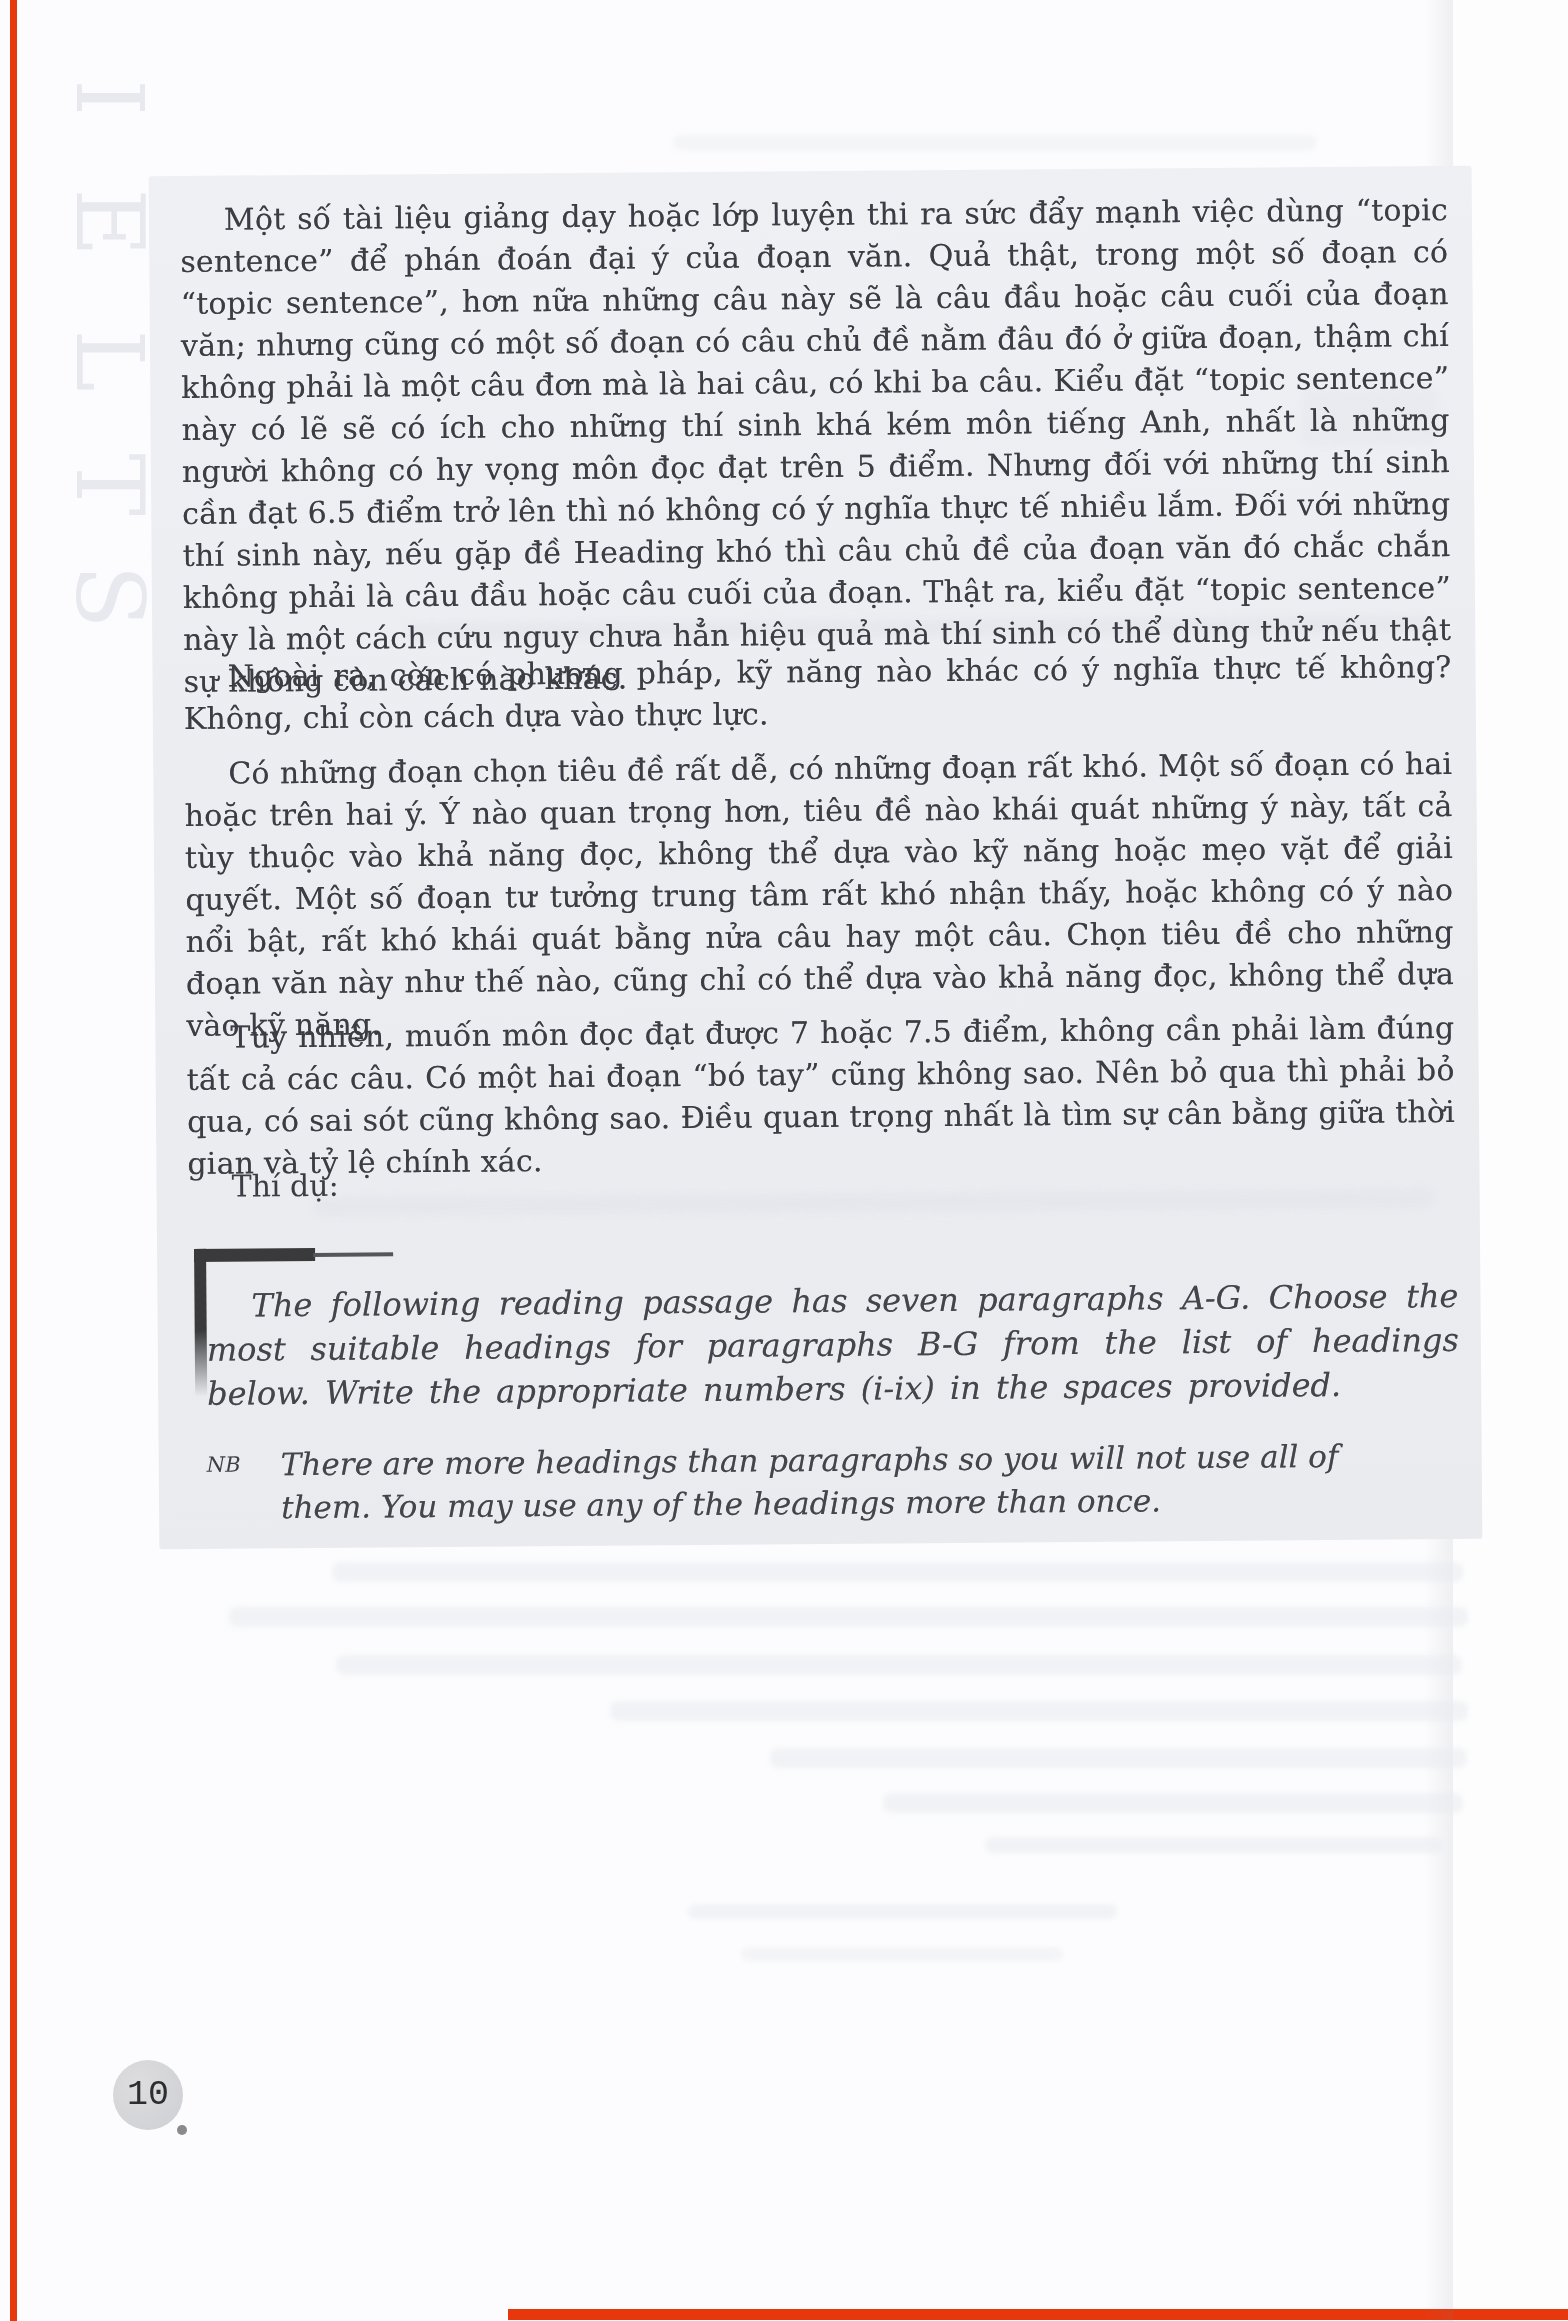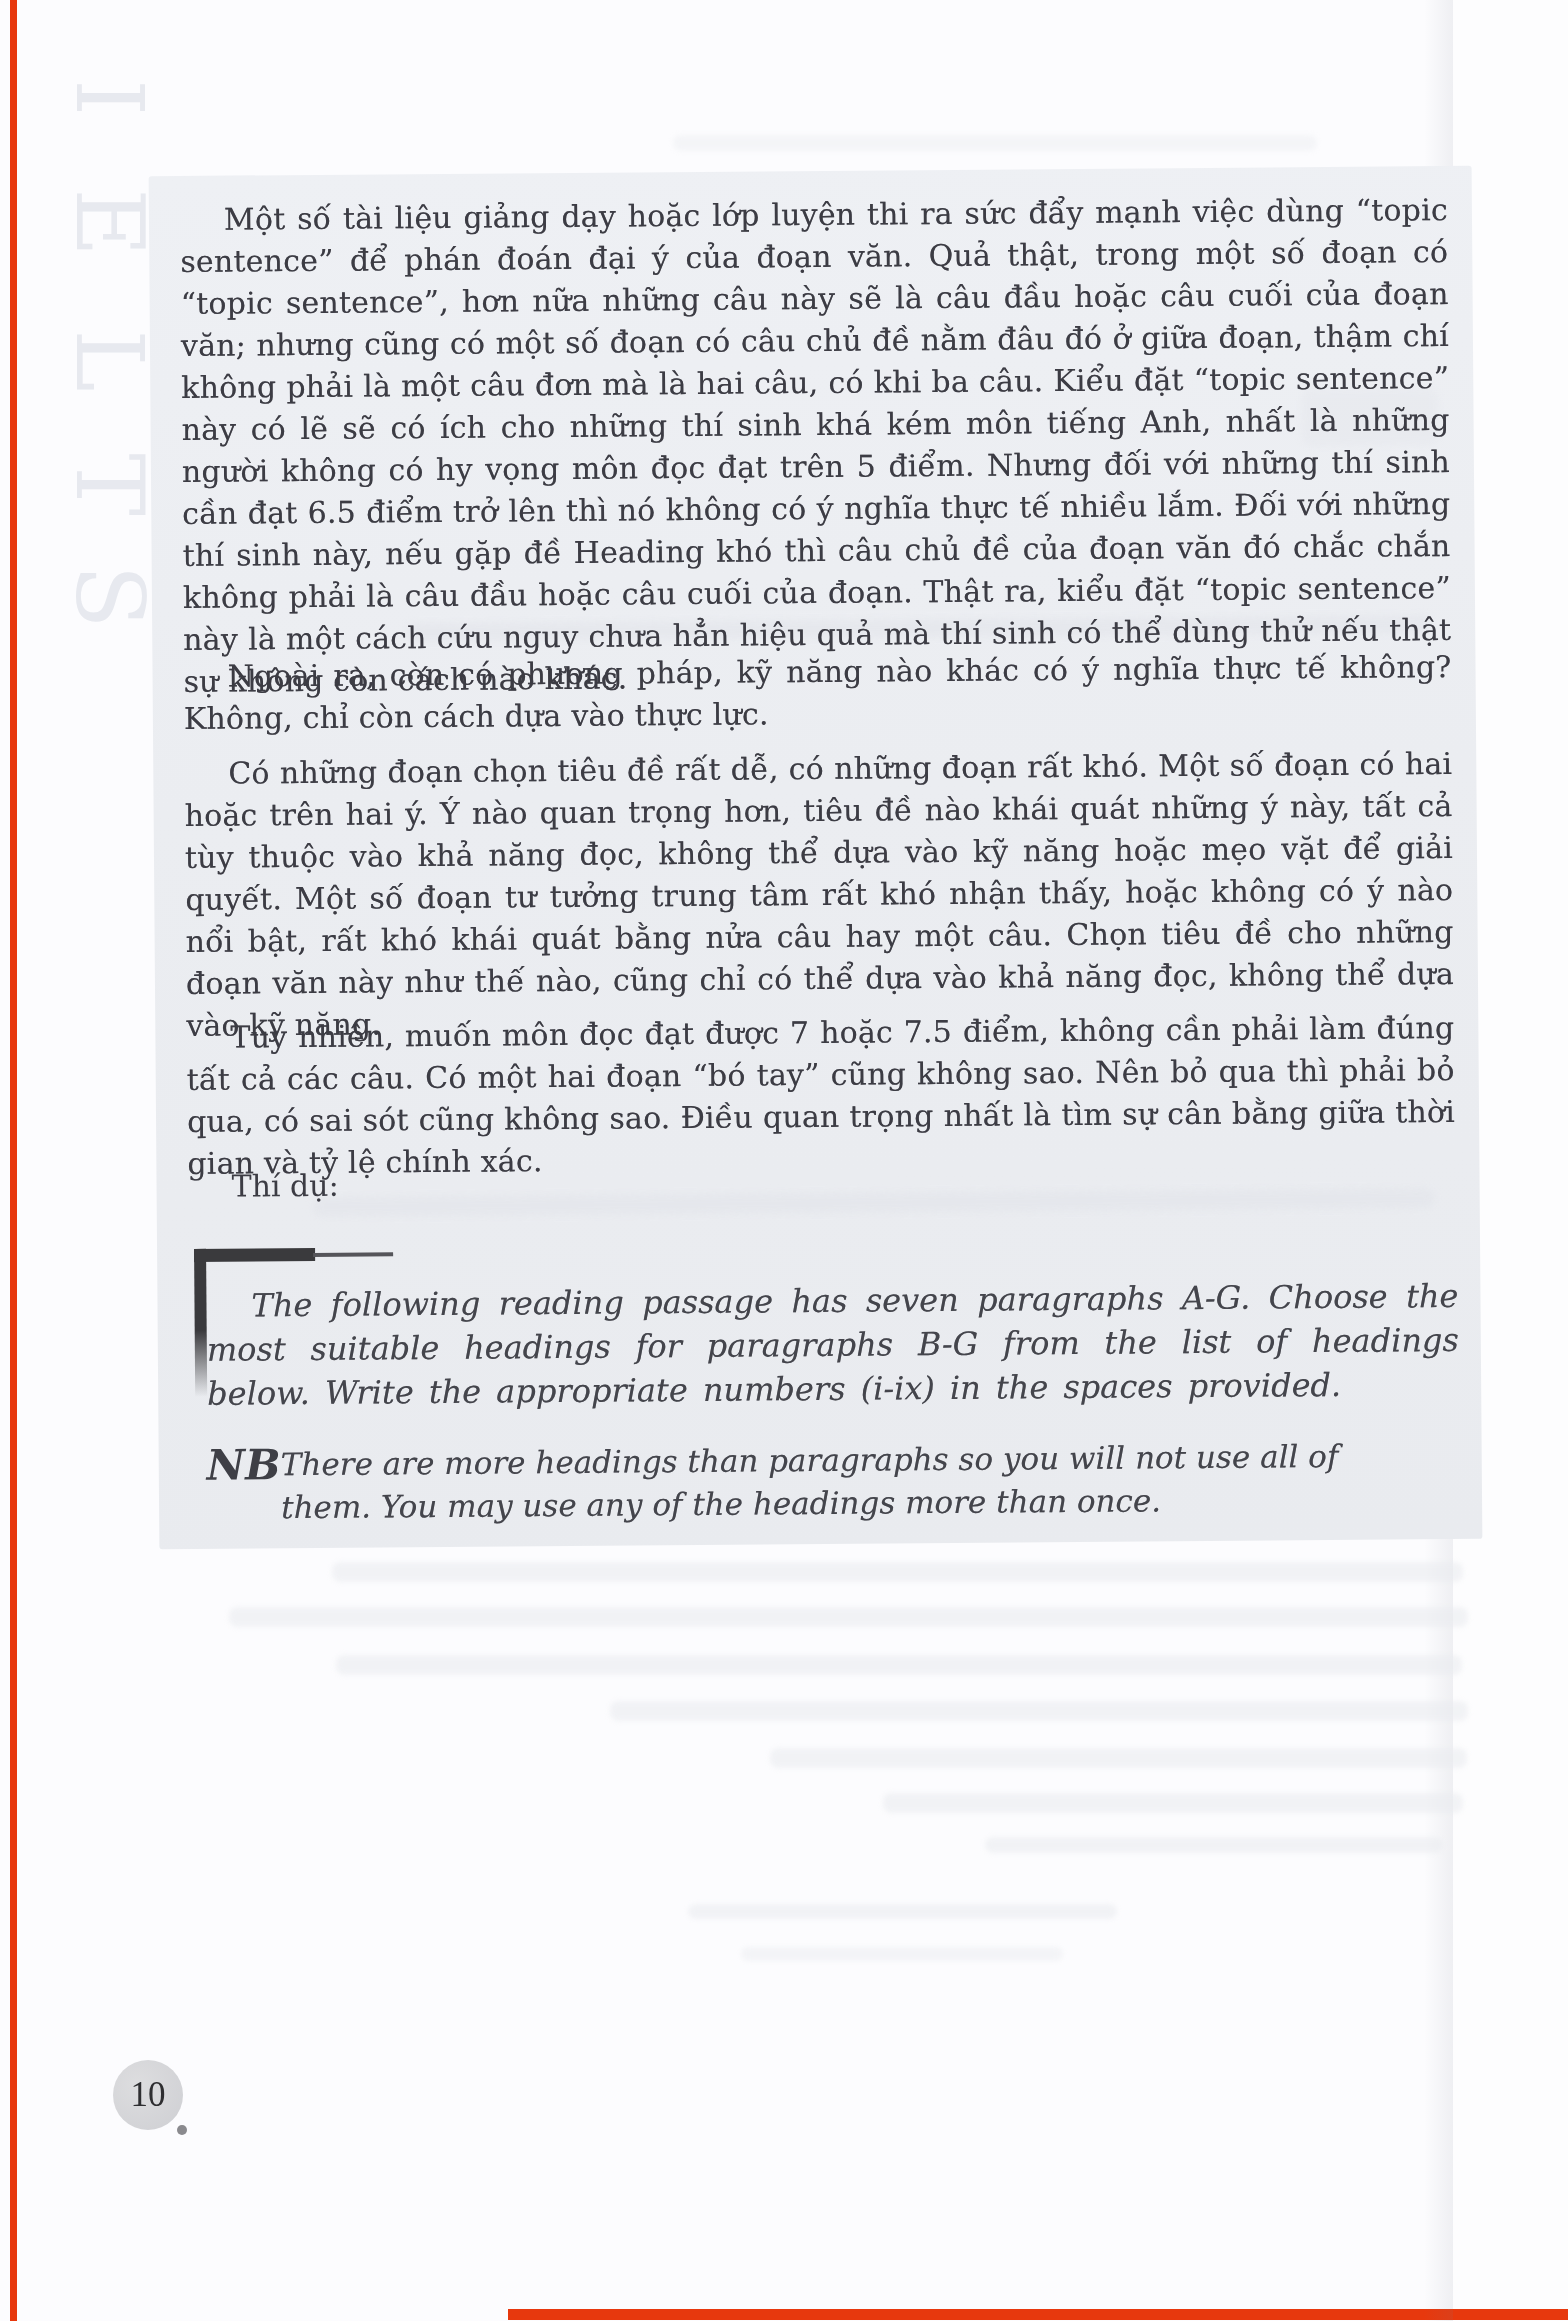--- a/index.html
+++ b/index.html
@@ -35,21 +35,21 @@
       background:linear-gradient(#3a3a3d 0%,#3a3a3d 55%,rgba(58,58,61,0) 100%);}
   .qm-h{position:absolute;left:37px;top:1073px;width:121px;height:12.7px;background:#3a3a3d;}
   .qm-thin{position:absolute;left:156px;top:1078px;width:80px;height:3.9px;background:#55555a;}
 
   .quote-text{position:absolute;left:49px;top:1108px;width:1252px;margin:0;
       font-style:italic;font-size:32px;line-height:44px;text-align:justify;
       text-indent:45px;word-spacing:4.9px;color:#44454c;
       text-shadow:0 0 0.6px rgba(68,69,76,.5);}
 
   .nb-row{position:absolute;left:48px;top:1268px;width:1262px;display:flex;}
-  .nb-label{flex:0 0 74px;font-style:italic;font-weight:bold;font-size:42px;
+  .nb-label{flex:0 0 74px;font-style:italic;font-weight:normal;font-size:21px;
       line-height:43px;color:#3e3f46;}
   .nb-text{font-style:italic;font-size:31px;line-height:43px;width:1135px;
       color:#44454c;text-shadow:0 0 0.6px rgba(68,69,76,.5);margin:0;}
 
   
   .smudge{position:absolute;background:#e2e4ea;filter:blur(3.9px);opacity:.55;border-radius:9.8px;}
   .sm1{left:156px;top:1022px;width:1122px;height:19.5px;}
   .sm2{left:254px;top:449px;width:1024px;height:17.6px;}
   .sm3{left:1151px;top:222px;width:137px;height:57px;opacity:.35;}
 
@@ -64,21 +64,21 @@
   .g5{left:770px;top:1748px;width:697px;}
   .g6{left:883px;top:1793px;width:580px;}
   .g7{left:985px;top:1837px;width:458px;height:15.6px;}
   .g8{left:688px;top:1904px;width:429px;height:14.6px;}
   .g9{left:741px;top:1947px;width:322px;height:13.7px;opacity:.45;}
 
   
   .page-badge{position:absolute;left:113px;top:2060px;width:70px;height:70px;
       border-radius:50%;background:radial-gradient(circle at 35% 35%,#dddddf,#cecfd3);
       display:flex;align-items:center;justify-content:center;
-      font-family:Liberation Serif, serif;font-size:35px;color:#2e2e31;}
+      font-family:Liberation Mono, monospace;font-size:35px;color:#2e2e31;}
   .badge-dot{position:absolute;left:177px;top:2125px;width:9.8px;height:9.8px;
       border-radius:50%;background:#8a8a8e;}
 
   .edge-r{position:absolute;right:0;top:0;width:29px;height:2321px;
       background:linear-gradient(to right,rgba(0,0,0,0),rgba(120,125,140,.10));}
 </style>
 </head>
 <body>
 
 <div class="page">

